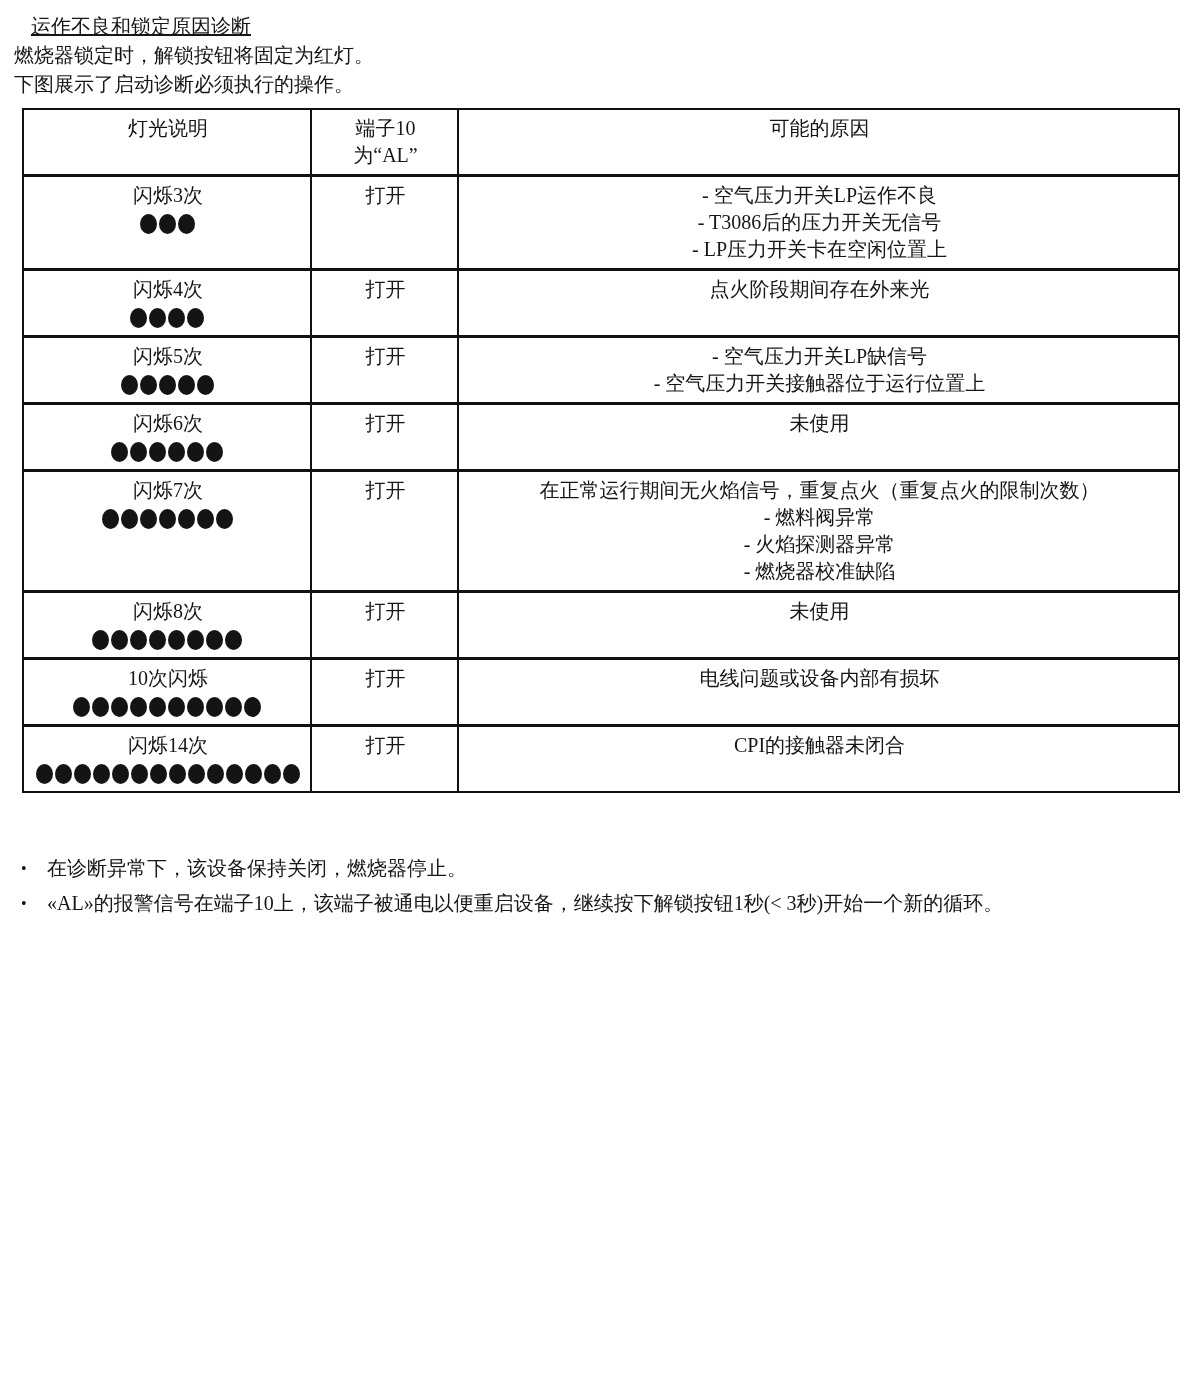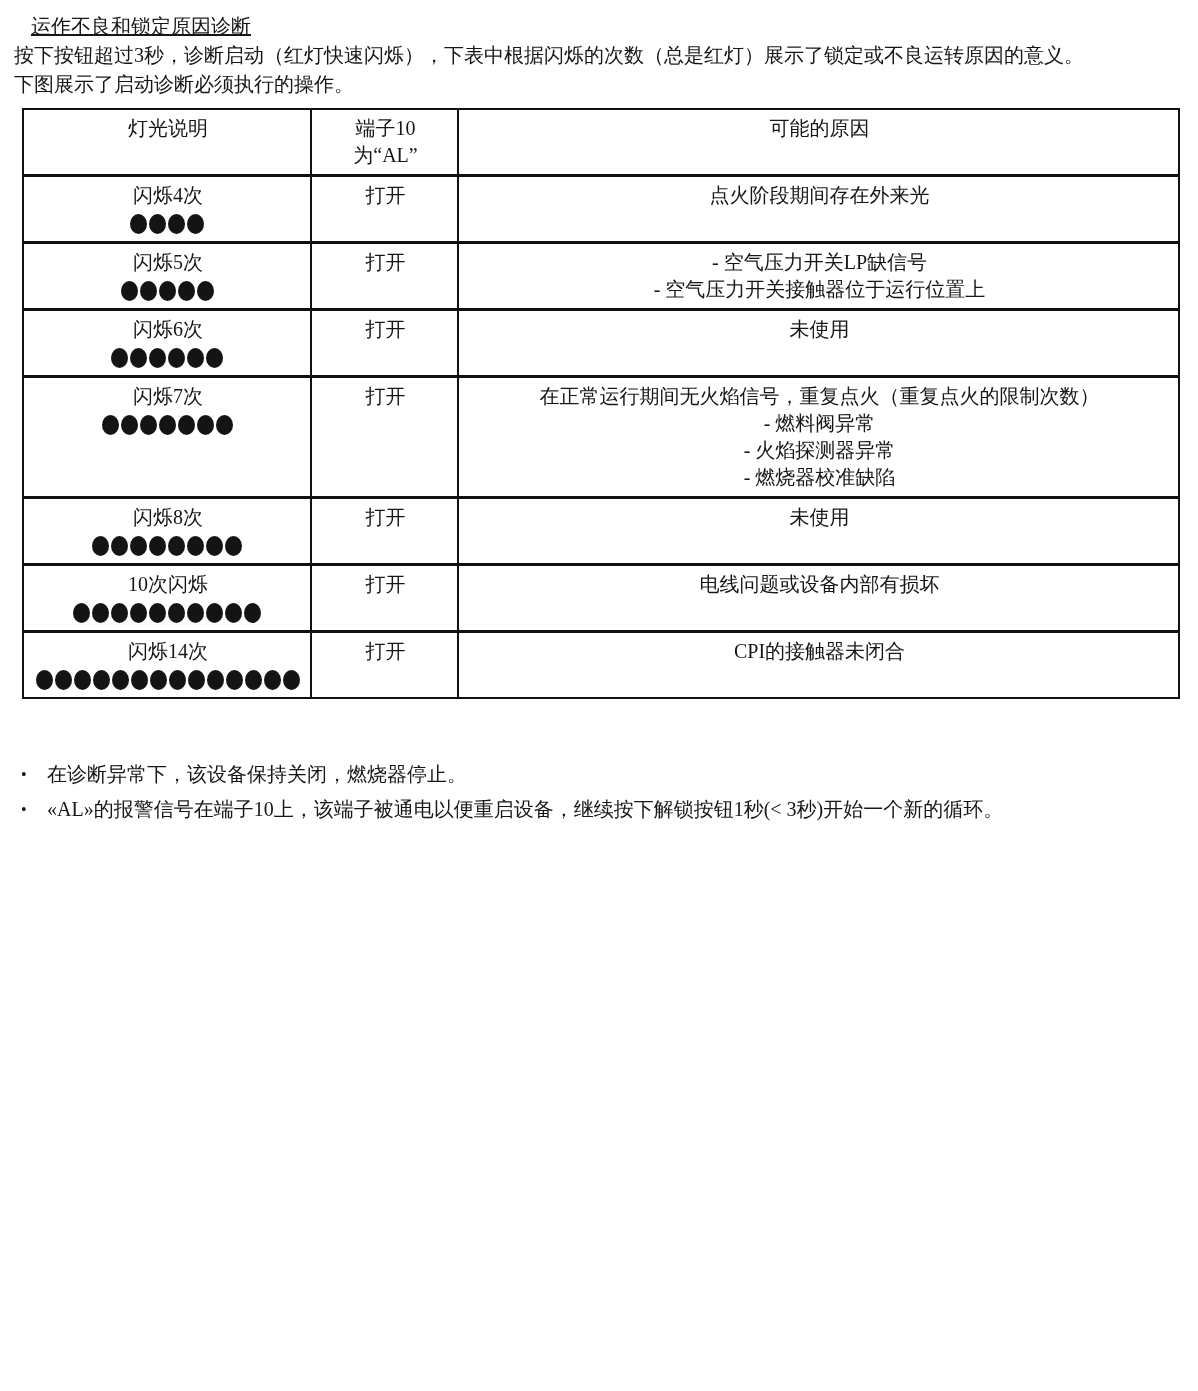--- a/index.html
+++ b/index.html
@@ -88,38 +88,50 @@
   .footnote-text { flex: 1; }
 </style>
 </head>
 <body>
 
 <div class="page">
 
   <div class="intro">
     <div class="doc-title">运作不良和锁定原因诊断</div>
     <div id="intro-lines">
-        <div class="intro-line">按下按钮超过3秒，诊断启动（红灯快速闪烁），下表中根据闪烁的次数（总是红灯）展示了锁定或不良运转原因的意义。</div>
+        <div class="intro-line">燃烧器锁定时，解锁按钮将固定为红灯。</div>
         <div class="intro-line">下图展示了启动诊断必须执行的操作。</div>
       </div>
   </div>
 
   <table class="diag">
     <thead>
       <tr>
         <th class="col-light">灯光说明</th>
         <th class="col-terminal">
           <div>端子10</div>
           <div>为“AL”</div>
         </th>
         <th class="col-causes">可能的原因</th>
       </tr>
     </thead>
     <tbody id="table-body">
 
+  <tr>
+    <td class="col-light">
+      <div class="blink-label">闪烁3次</div>
+      <div class="blink-dots"><span class="dot"></span><span class="dot"></span><span class="dot"></span></div>
+    </td>
+    <td class="col-terminal">打开</td>
+    <td class="col-causes">
+            <div class="cause-line">- 空气压力开关LP运作不良</div>
+            <div class="cause-line">- T3086后的压力开关无信号</div>
+            <div class="cause-line">- LP压力开关卡在空闲位置上</div>
+          </td>
+  </tr>
 
   <tr>
     <td class="col-light">
       <div class="blink-label">闪烁4次</div>
       <div class="blink-dots"><span class="dot"></span><span class="dot"></span><span class="dot"></span><span class="dot"></span></div>
     </td>
     <td class="col-terminal">打开</td>
     <td class="col-causes">
             <div class="cause-line">点火阶段期间存在外来光</div>
           </td>

